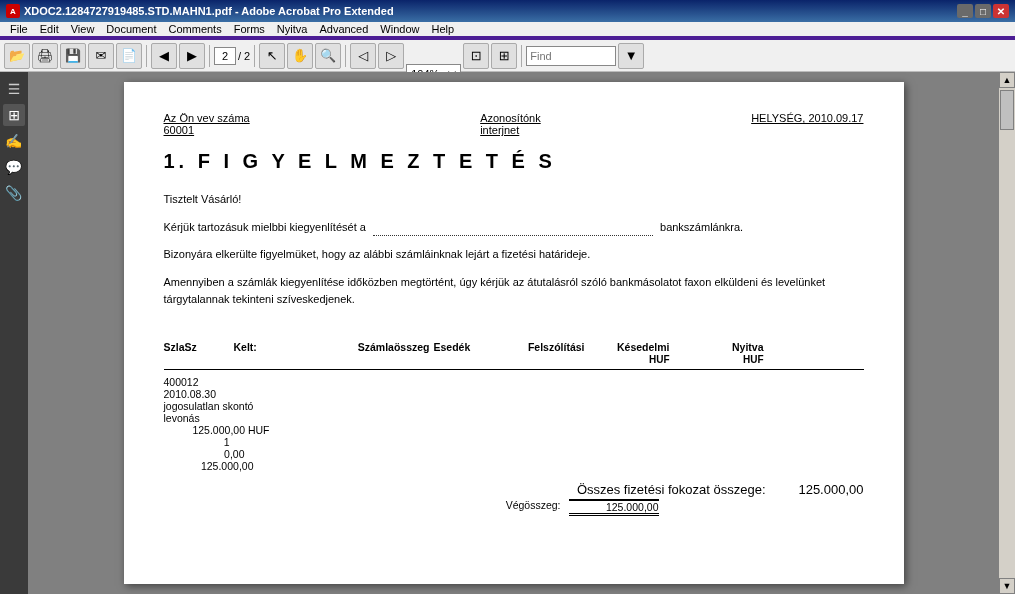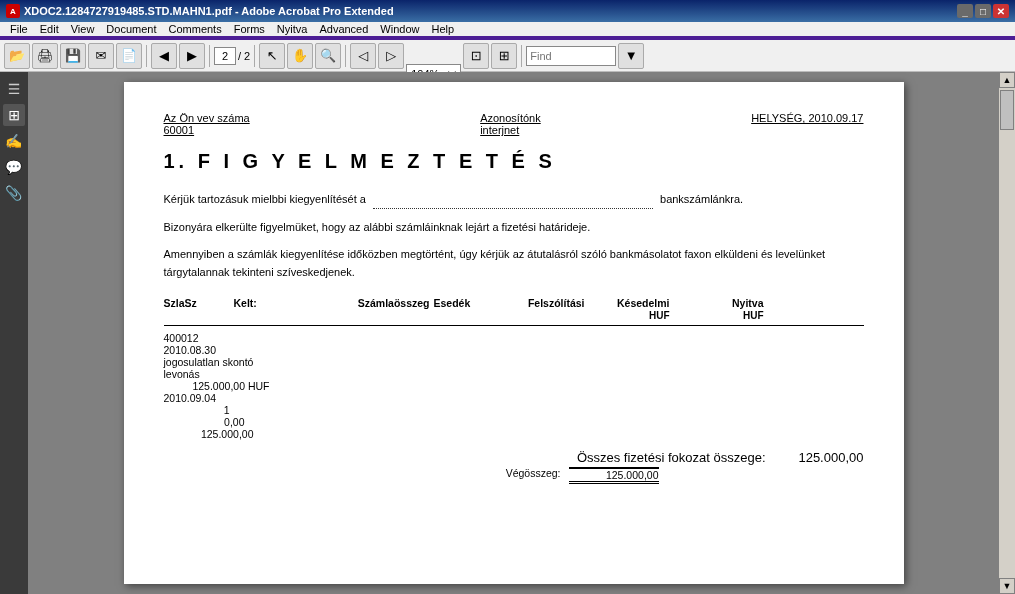--- a/index.html
+++ b/index.html
@@ -146,21 +146,21 @@
     }
 
     
     .doc-header { display: flex; justify-content: space-between; margin-bottom: 6px; font-size: 11px; text-decoration: underline; }
     .doc-title { font-size: 20px; font-weight: bold; letter-spacing: 4px; margin: 14px 0 18px 0; }
     .doc-body { font-size: 11px; line-height: 1.6; }
     .doc-body p { margin-bottom: 10px; }
     .dot-line { border-bottom: 1px dotted #333; display: inline-block; width: 280px; vertical-align: bottom; margin: 0 4px; }
 
     
-    .doc-table { width: 100%; margin-top: 16px; font-size: 10.5px; }
+    .doc-table { width: 100%; margin-top: 32px; font-size: 10.5px; }
     .doc-table-header { display: flex; border-bottom: 1px solid #000; padding-bottom: 4px; margin-bottom: 6px; }
     .doc-table-row { display: flex; margin-bottom: 2px; flex-direction: column; }
     .doc-table-footer { margin-top: 10px; }
 
     .col-szlasz { width: 70px; }
     .col-kelt { width: 90px; }
     .col-szamla { width: 110px; text-align: right; padding-right: 4px; }
     .col-esedek { width: 85px; }
     .col-felsz { width: 70px; text-align: right; padding-right: 4px; }
     .col-keselmi { width: 85px; text-align: right; padding-right: 4px; }
@@ -263,20 +263,21 @@
         <div style="text-align:left; margin-left: 20px;">
           <div>Azonosítónk</div>
           <div>interjnet</div>
         </div>
         <div style="text-align:right;">HELYSÉG, 2010.09.17</div>
       </div>
 
       <div class="doc-title">1. F I G Y E L M E Z T E T É S</div>
 
       <div class="doc-body">
+        <p>Tisztelt Vásárló!</p>
         <p>
           <span>Kérjük tartozásuk mielbbi kiegyenlítését  a</span>
           <span class="dot-line"></span>
           <span>bankszámlánkra.</span>
         </p>
         <p>Bizonyára elkerülte figyelmüket, hogy az alábbi számláinknak lejárt a fizetési határideje.</p>
         <p>Amennyiben a számlák kiegyenlítése időközben megtörtént, úgy kérjük az átutalásról szóló bankmásolatot faxon elküldeni és levelünket tárgytalannak tekinteni szíveskedjenek.</p>
       </div>
 
       <div class="doc-table">
@@ -287,21 +288,20 @@
           <div class="col-esedek th">Esedék</div>
           <div class="col-felsz th">Felszólítási</div>
           <div class="col-keselmi th">Késedelmi<br><span class="th-huf">HUF</span></div>
           <div class="col-nyitva th">Nyitva<br><span class="th-huf">HUF</span></div>
         </div>
 
         <div class="doc-table-row">
           <div class="col-szlasz">400012</div>
           <div class="col-kelt">2010.08.30<br><span>jogosulatlan skontó levonás</span></div>
           <div class="col-szamla">125.000,00 HUF</div>
-          <div class="col-esedek">2010.09.04</div>
           <div class="col-felsz">1</div>
           <div class="col-keselmi">0,00</div>
           <div class="col-nyitva">125.000,00</div>
         </div>
 
         <div class="doc-table-footer">
           <div class="footer-row">
             <div class="footer-label">Összes fizetési fokozat összege:</div>
             <div class="footer-value">125.000,00</div>
           </div>

